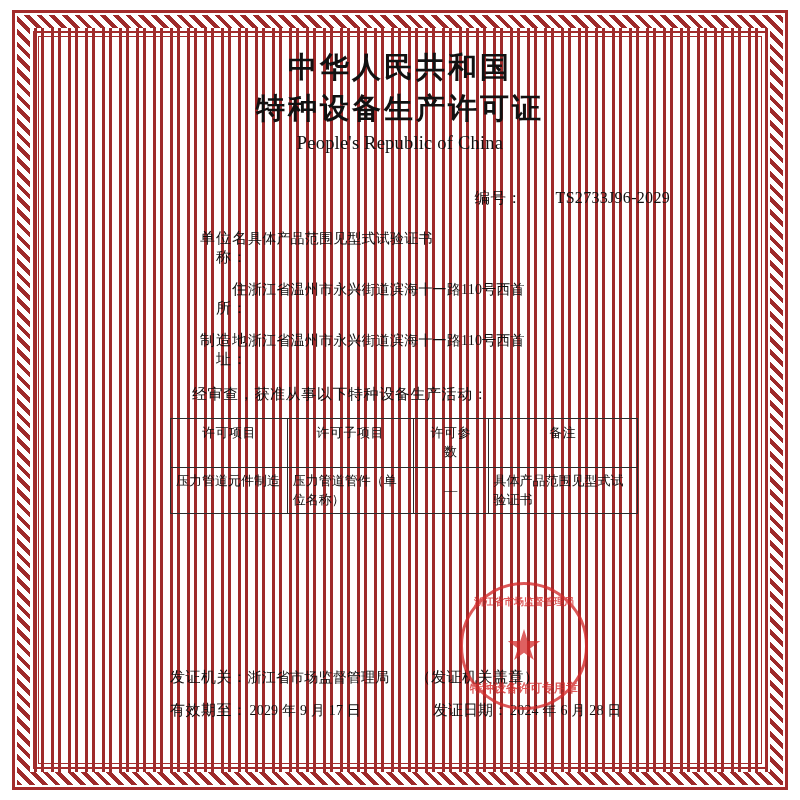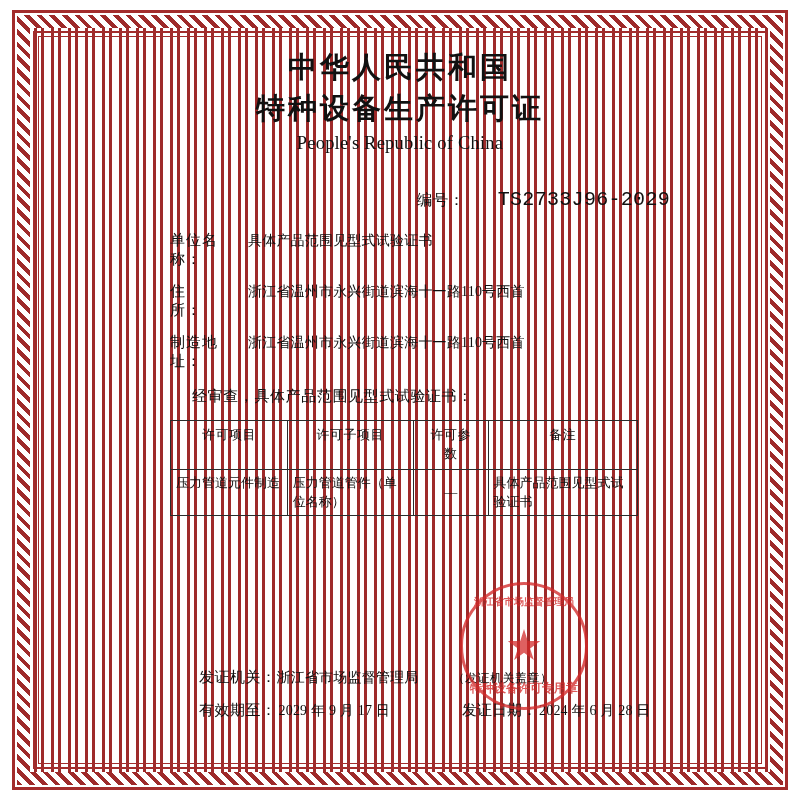--- a/index.html
+++ b/index.html
@@ -115,30 +115,31 @@
   
   .serial-row {
     margin-top: 30px;
     text-align: right;
     padding-right: 78px;
     font-size: 15.5px;
     color: #111111;
     letter-spacing: 0.5px;
   }
   .serial-row .serial-value {
-    font-family: Liberation Mono, monospace;
-    font-size: 20px;
+    font-family: Liberation Serif, serif;
+    font-size: 16px;
     letter-spacing: 0.3px;
     padding-left: 33px;
   }
 
   
   .fields {
     margin-top: 20px;
     padding-left: 118px;
+    text-align: right;
   }
   .field-row {
     display: flex;
     align-items: baseline;
     margin-bottom: 13px;
     font-size: 15px;
   }
   .field-label {
     width: 78px;
     flex: 0 0 78px;
@@ -205,29 +206,28 @@
   }
   .footer-row {
     display: flex;
     align-items: baseline;
     font-size: 15px;
     margin-bottom: 14px;
     color: #111111;
   }
   .footer-row .lbl {
     letter-spacing: 0.5px;
-    margin-left: 29px;
   }
   .footer-row .val {
     font-size: 14px;
     letter-spacing: 0.2px;
   }
   .seal-note {
-    margin-left: 34px;
-    font-size: 12px;
+    margin-left: 26px;
+    font-size: 15px;
     letter-spacing: 0.5px;
   }
   .valid-row .val { margin-left: 2px; }
   .issue-block {
     margin-left: 72px;
   }
 
   
   .seal {
     position: absolute;
@@ -297,21 +297,21 @@
       <div class="field-row">
         <div class="field-label">住　　所：</div>
         <div class="field-value">浙江省温州市永兴街道滨海十一路110号西首</div>
       </div>
       <div class="field-row">
         <div class="field-label">制造地址：</div>
         <div class="field-value">浙江省温州市永兴街道滨海十一路110号西首</div>
       </div>
     </div>
 
-    <div class="statement">经审查，具体产品范围见型式试验证书：</div>
+    <div class="statement">经审查，获准从事以下特种设备生产活动：</div>
 
     <div class="table-wrap">
       <table class="scope">
         <colgroup>
             <col class="c1">
             <col class="c2">
             <col class="c3">
             <col class="c4">
           </colgroup>
         <thead>

